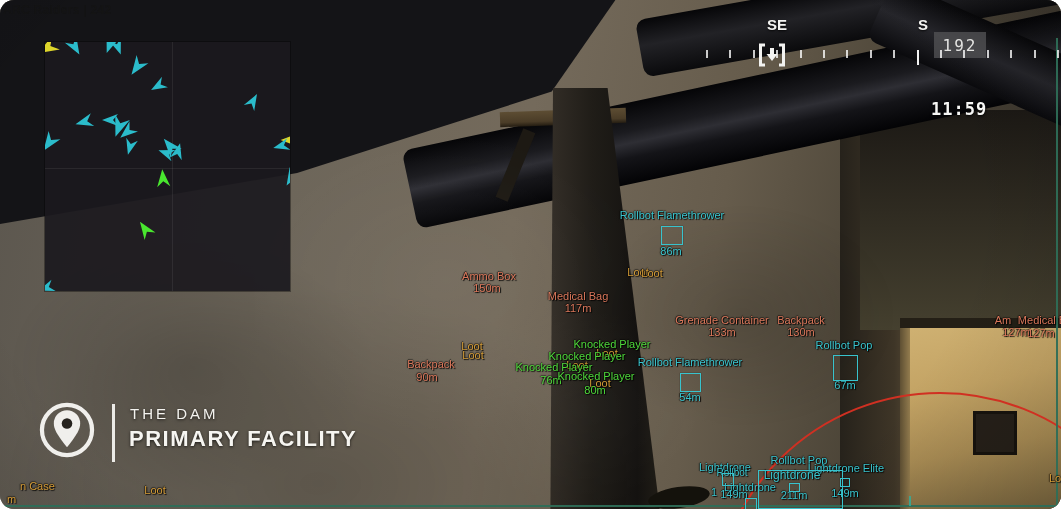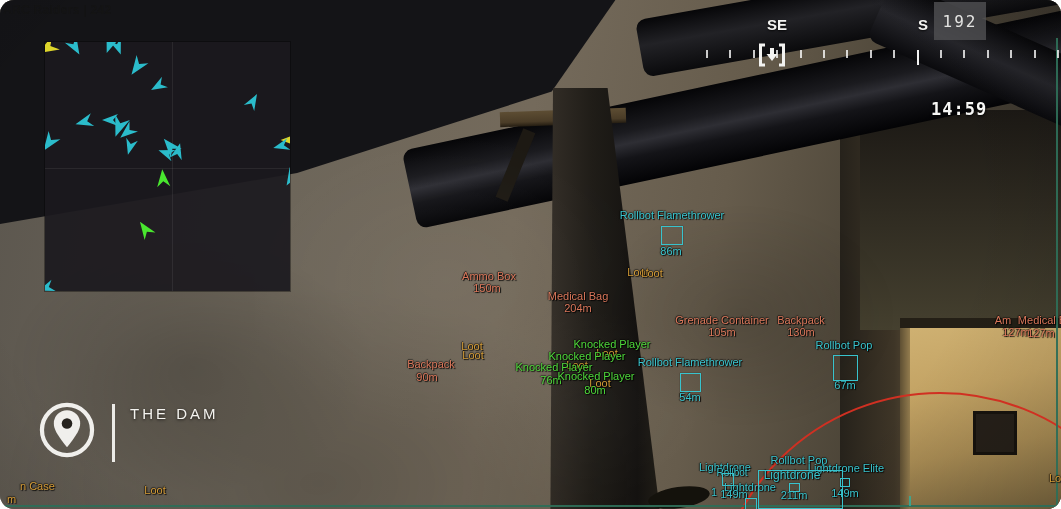--- a/index.html
+++ b/index.html
@@ -53,21 +53,21 @@
   #minimap{left:45px;top:42px;width:245px;height:249px;background:rgba(27,25,30,.92);
     box-shadow:0 0 0 1px rgba(0,0,0,.35);}
   #minimap .grid-v{left:127px;top:0;width:1px;height:100%;background:rgba(255,255,255,.07);}
   #minimap .grid-h{left:0;top:126px;width:100%;height:1px;background:rgba(255,255,255,.07);}
   #minimap svg{left:0;top:0;}
 
   
   .watermark{left:3px;top:3px;font-size:12px;font-weight:bold;color:#141414;opacity:.9;letter-spacing:.3px;}
   .cardinal{color:#f4f4f2;font-weight:bold;font-size:15px;transform:translateX(-50%);
     text-shadow:0 1px 2px rgba(0,0,0,.8);}
-  .bearing-box{left:934px;top:2px;width:52px;height:38px;background:rgba(82,82,84,.78);
+  .bearing-box{left:934px;top:32px;width:52px;height:26px;background:rgba(82,82,84,.78);
     color:#e3e3e1;font-family:"DejaVu Sans Mono",monospace;font-size:16px;letter-spacing:2px;
     display:flex;align-items:center;justify-content:center;}
   .tick{background:rgba(255,255,255,.78);width:2px;top:50px;height:8px;}
   .tick.major{height:15px;background:rgba(255,255,255,.95);}
   .clock{left:931px;top:99px;font-family:"DejaVu Sans Mono",monospace;font-weight:bold;
     font-size:17px;color:#f6f6f4;text-shadow:0 1px 3px rgba(0,0,0,.9);letter-spacing:1px;}
 
   
   .esp-label{white-space:nowrap;font-size:11px;line-height:11px;transform:translateX(-50%);
     text-shadow:1px 1px 1px rgba(0,0,0,.95),-1px 0 1px rgba(0,0,0,.55),0 -1px 1px rgba(0,0,0,.55);}
@@ -160,33 +160,33 @@
       <div class="tick" style="left: 1010px;"></div>
       <div class="tick" style="left: 1034px;"></div>
       <div class="tick" style="left: 1057px;"></div>
     </div>
   <svg id="compass-marker" width="28" height="24" viewBox="0 0 28 24" style="top: 43px; left: 758px;">
     <path d="M7,2 H2.5 V22 H7" fill="none" stroke="#f2f2f0" stroke-width="3"></path>
     <path d="M21,2 H25.5 V22 H21" fill="none" stroke="#f2f2f0" stroke-width="3"></path>
     <rect x="12" y="5" width="4" height="7" fill="#f2f2f0"></rect>
     <polygon points="8.5,11 19.5,11 14,18" fill="#f2f2f0"></polygon>
   </svg>
-  <div class="clock">14:59</div>
+  <div class="clock">11:59</div>
 
   <div id="esp-layer" style="left:0;top:4px;width:100%;height:100%;">
       <div class="esp-label" style="left: 672px; top: 206px; color: rgb(56, 195, 205);">Rollbot Flamethrower</div>
       <div class="esp-label" style="left: 671px; top: 242px; color: rgb(56, 195, 205);">86m</div>
       <div class="esp-label" style="left: 638px; top: 263px; color: rgb(210, 154, 54);">Loot</div>
       <div class="esp-label" style="left: 652px; top: 264px; color: rgb(210, 154, 54);">Loot</div>
       <div class="esp-label" style="left: 489px; top: 267px; color: rgb(216, 118, 90);">Ammo Box</div>
       <div class="esp-label" style="left: 487px; top: 279px; color: rgb(216, 118, 90);">150m</div>
       <div class="esp-label" style="left: 578px; top: 287px; color: rgb(216, 118, 90);">Medical Bag</div>
-      <div class="esp-label" style="left: 578px; top: 299px; color: rgb(216, 118, 90);">204m</div>
+      <div class="esp-label" style="left: 578px; top: 299px; color: rgb(216, 118, 90);">117m</div>
       <div class="esp-label" style="left: 722px; top: 311px; color: rgb(216, 118, 90);">Grenade Container</div>
-      <div class="esp-label" style="left: 722px; top: 323px; color: rgb(216, 118, 90);">105m</div>
+      <div class="esp-label" style="left: 722px; top: 323px; color: rgb(216, 118, 90);">133m</div>
       <div class="esp-label" style="left: 801px; top: 311px; color: rgb(216, 118, 90);">Backpack</div>
       <div class="esp-label" style="left: 801px; top: 323px; color: rgb(216, 118, 90);">130m</div>
       <div class="esp-label" style="left: 844px; top: 336px; color: rgb(56, 195, 205);">Rollbot Pop</div>
       <div class="esp-label" style="left: 845px; top: 376px; color: rgb(56, 195, 205);">67m</div>
       <div class="esp-label" style="left: 472px; top: 337px; color: rgb(210, 154, 54);">Loot</div>
       <div class="esp-label" style="left: 473px; top: 346px; color: rgb(210, 154, 54);">Loot</div>
       <div class="esp-label" style="left: 431px; top: 355px; color: rgb(216, 118, 90);">Backpack</div>
       <div class="esp-label" style="left: 427px; top: 368px; color: rgb(216, 118, 90);">90m</div>
       <div class="esp-label" style="left: 612px; top: 335px; color: rgb(78, 216, 58);">Knocked Player</div>
       <div class="esp-label" style="left: 607px; top: 344px; color: rgb(210, 154, 54);">Loot</div>
@@ -227,14 +227,15 @@
       <div class="esp-box" style="left: 745px; top: 494px; width: 12px; height: 12px; border-color: rgb(56, 195, 205);"></div>
     </div>
 
   <svg class="loc-icon" viewBox="-22 -22 44 44">
     <circle r="19" fill="none" stroke="#f0efec" stroke-width="3.2"></circle>
     <path d="M0,13 C-8,3 -10,-1 -10,-5 A10,10 0 1 1 10,-5 C10,-1 8,3 0,13 Z" fill="#f0efec"></path>
     <circle cy="-5" r="4" fill="#26231f"></circle>
   </svg>
   <div class="loc-divider"></div>
   <div class="loc-region">THE DAM</div>
+  <div class="loc-facility">PRIMARY FACILITY</div>
 
 </div>
 
 </body></html>

